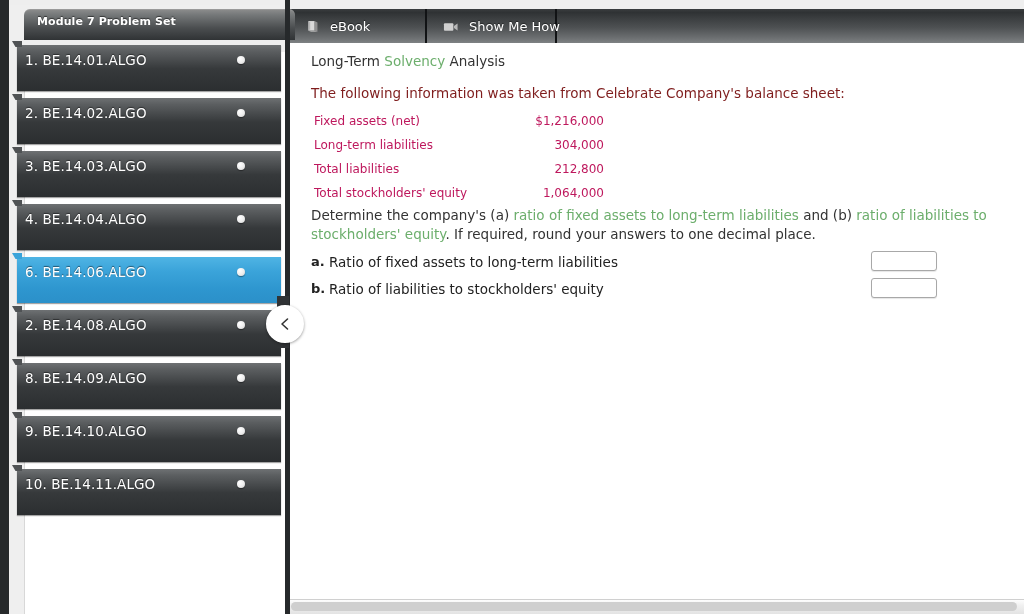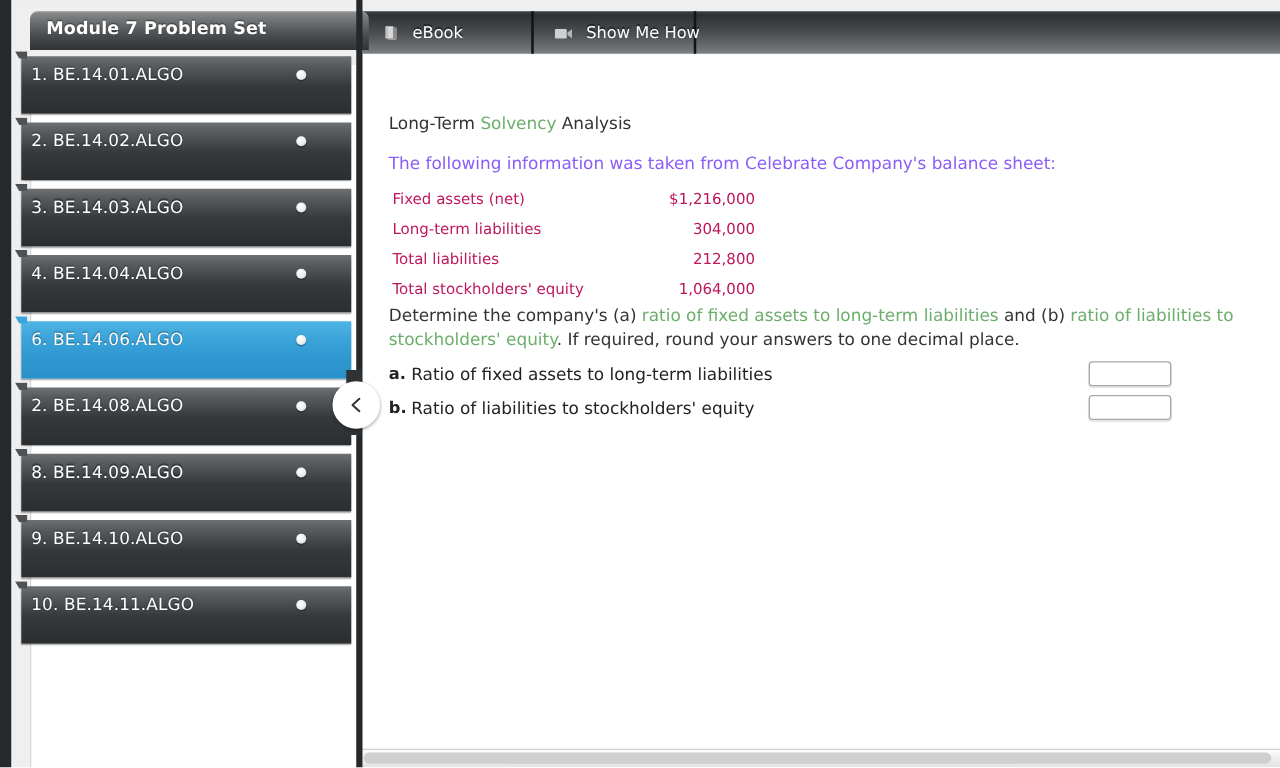--- a/index.html
+++ b/index.html
@@ -77,21 +77,21 @@
     background: linear-gradient(to bottom, #8e8e8e 0%, #76797a 18%, #4a4d4f 62%, #303335 100%);
     box-shadow: 0 1px 0 rgba(255,255,255,0.12) inset;
     z-index: 4;
     overflow: hidden;
   }
   .module-header-title {
     position: absolute;
     left: 13px;
     top: 6px;
     color: #ffffff;
-    font-size: 14px;
+    font-size: 11px;
     font-weight: bold;
     letter-spacing: 0.1px;
     text-shadow: 0 -1px 1px rgba(0,0,0,0.55);
     white-space: nowrap;
   }
 
   
   .problem-list {
     position: absolute;
     left: 0;
@@ -226,39 +226,38 @@
   .tab-icon svg { display: block; }
 
   .content {
     position: absolute;
     left: 0;
     top: 43px;
     width: 734px;
     bottom: 0;
     background: #ffffff;
     overflow: hidden;
-    margin-top: 38px;
   }
 
   .q-title {
     position: absolute;
     left: 21px;
     top: 10px;
     font-size: 13.5px;
     color: #333333;
     white-space: nowrap;
   }
   .green { color: #6cae6c; }
 
   .q-intro {
     position: absolute;
     left: 21px;
     top: 42px;
     font-size: 13.5px;
-    color: #8b5cf6;
+    color: #7f1d1d;
     white-space: nowrap;
   }
 
   .fin-table {
     position: absolute;
     left: 24px;
     top: 66px;
     border-collapse: collapse;
   }
   .fin-table td {

